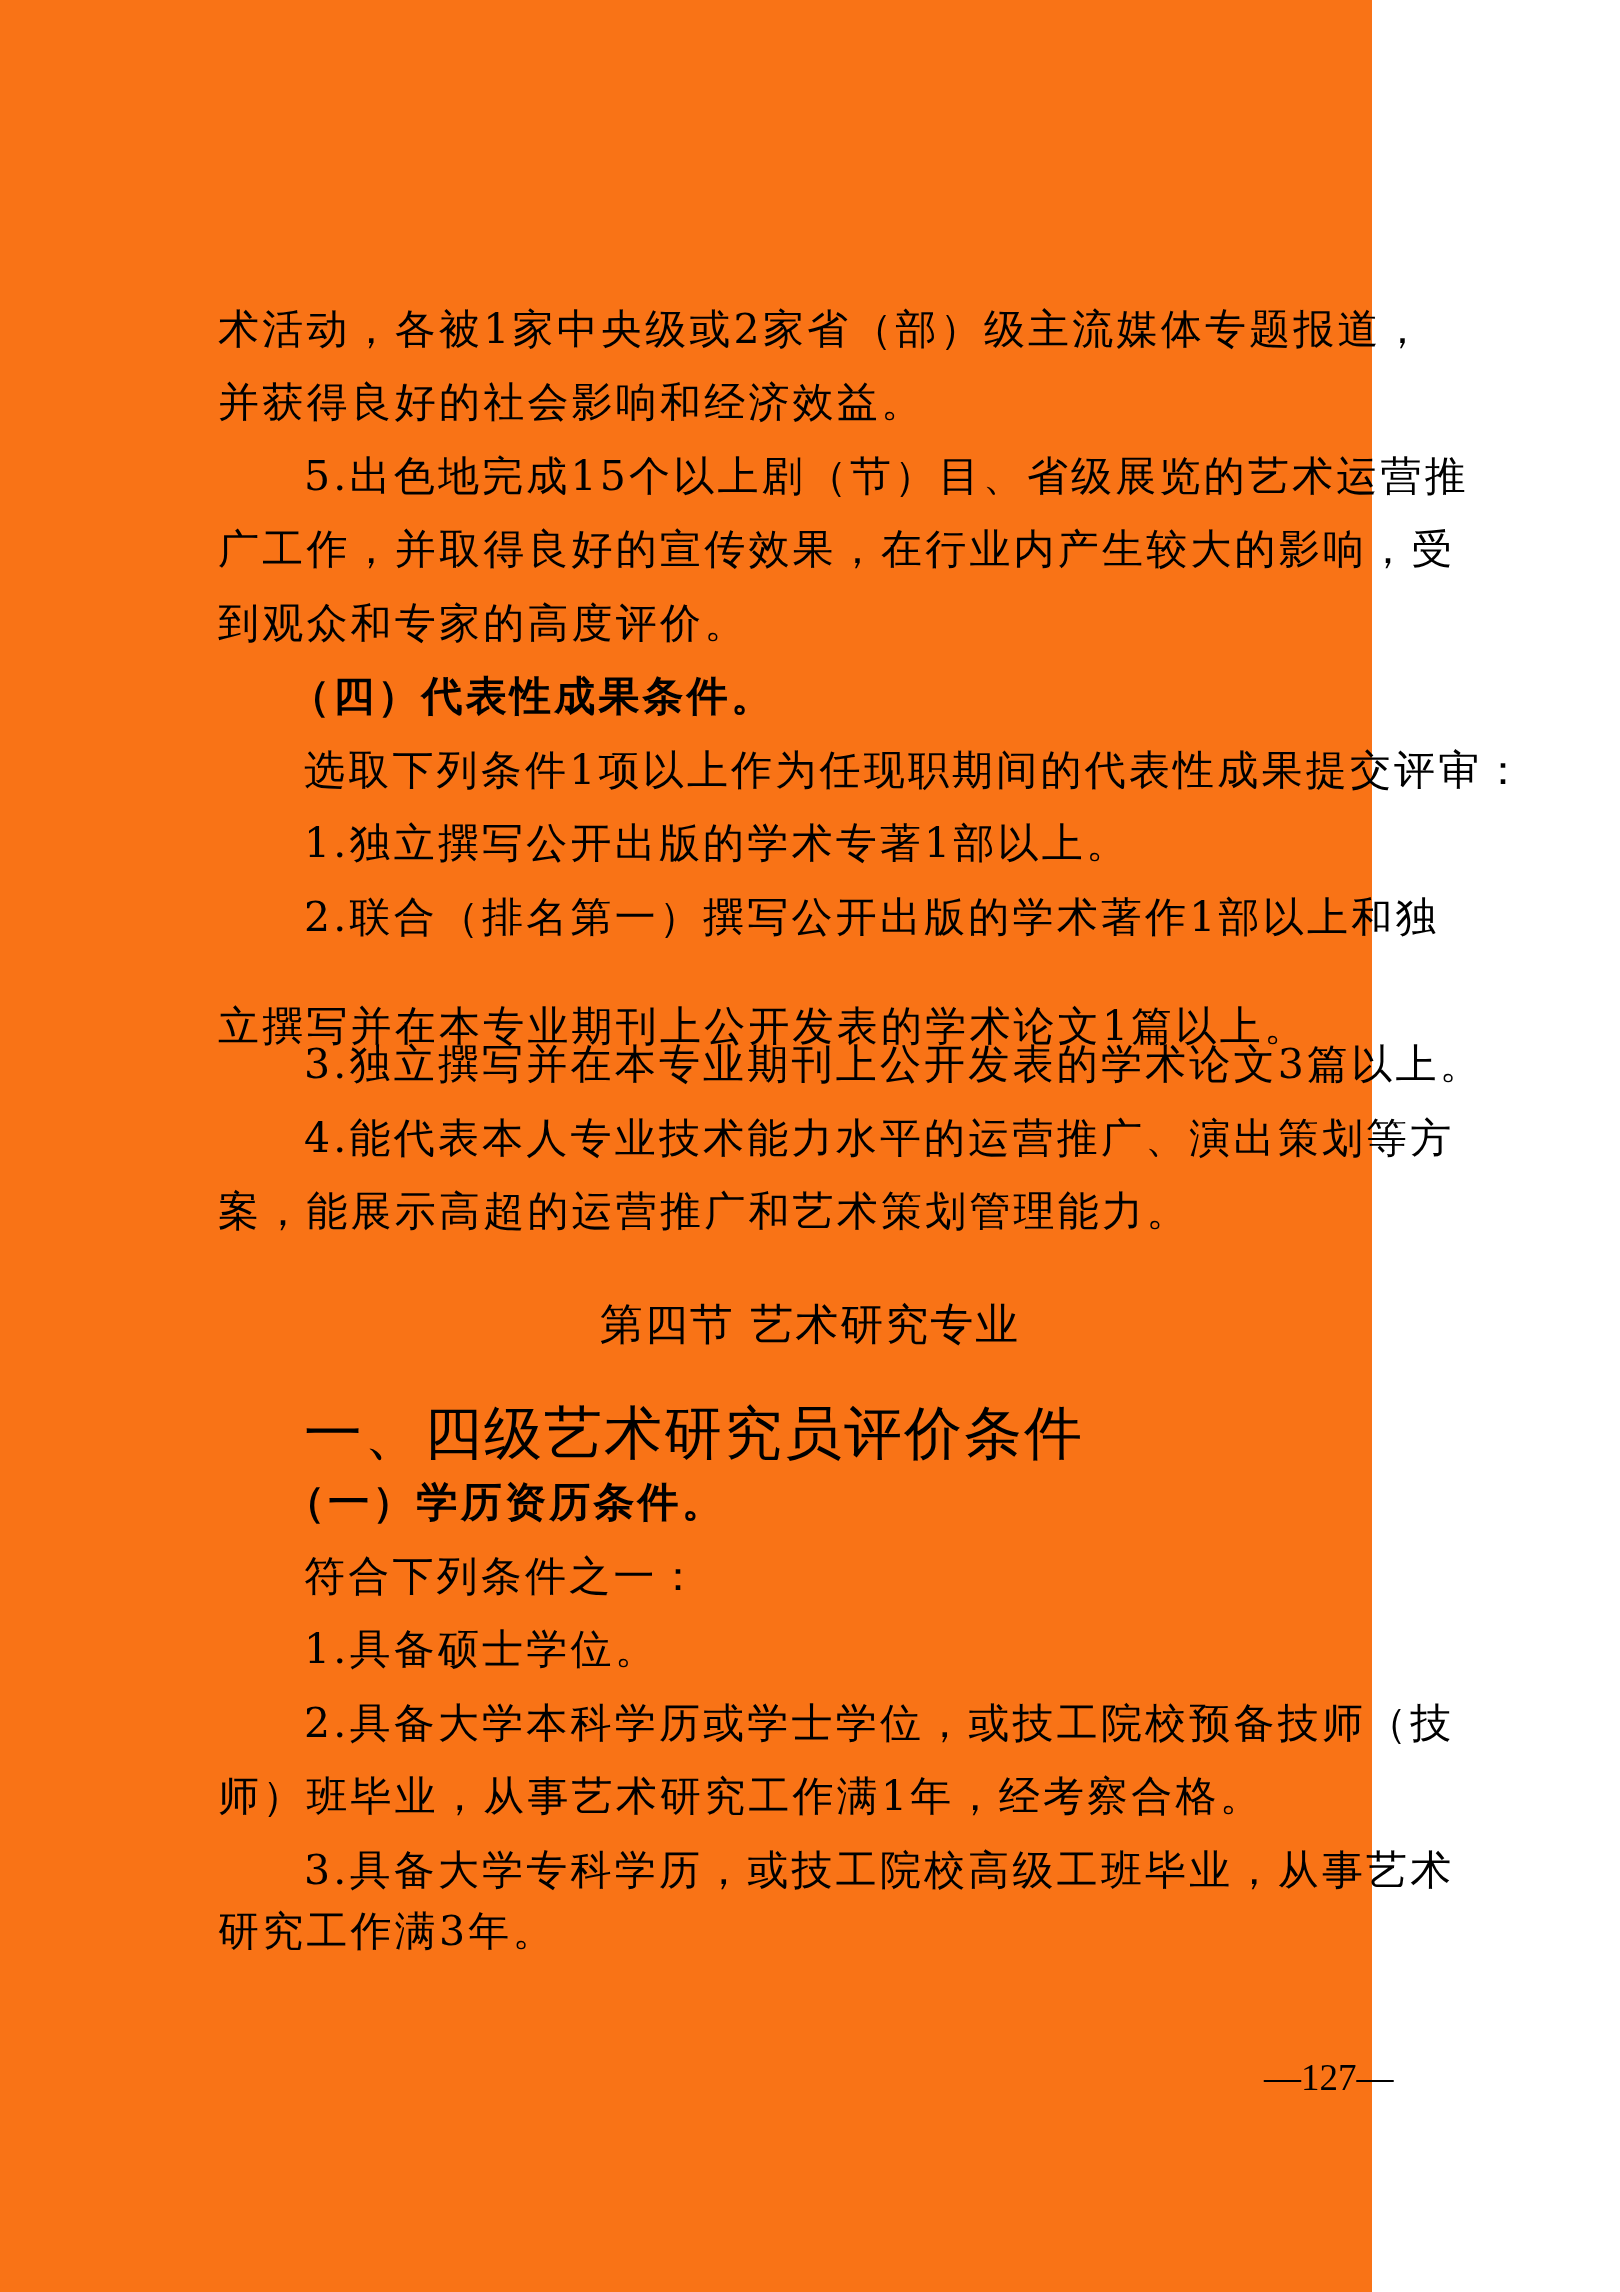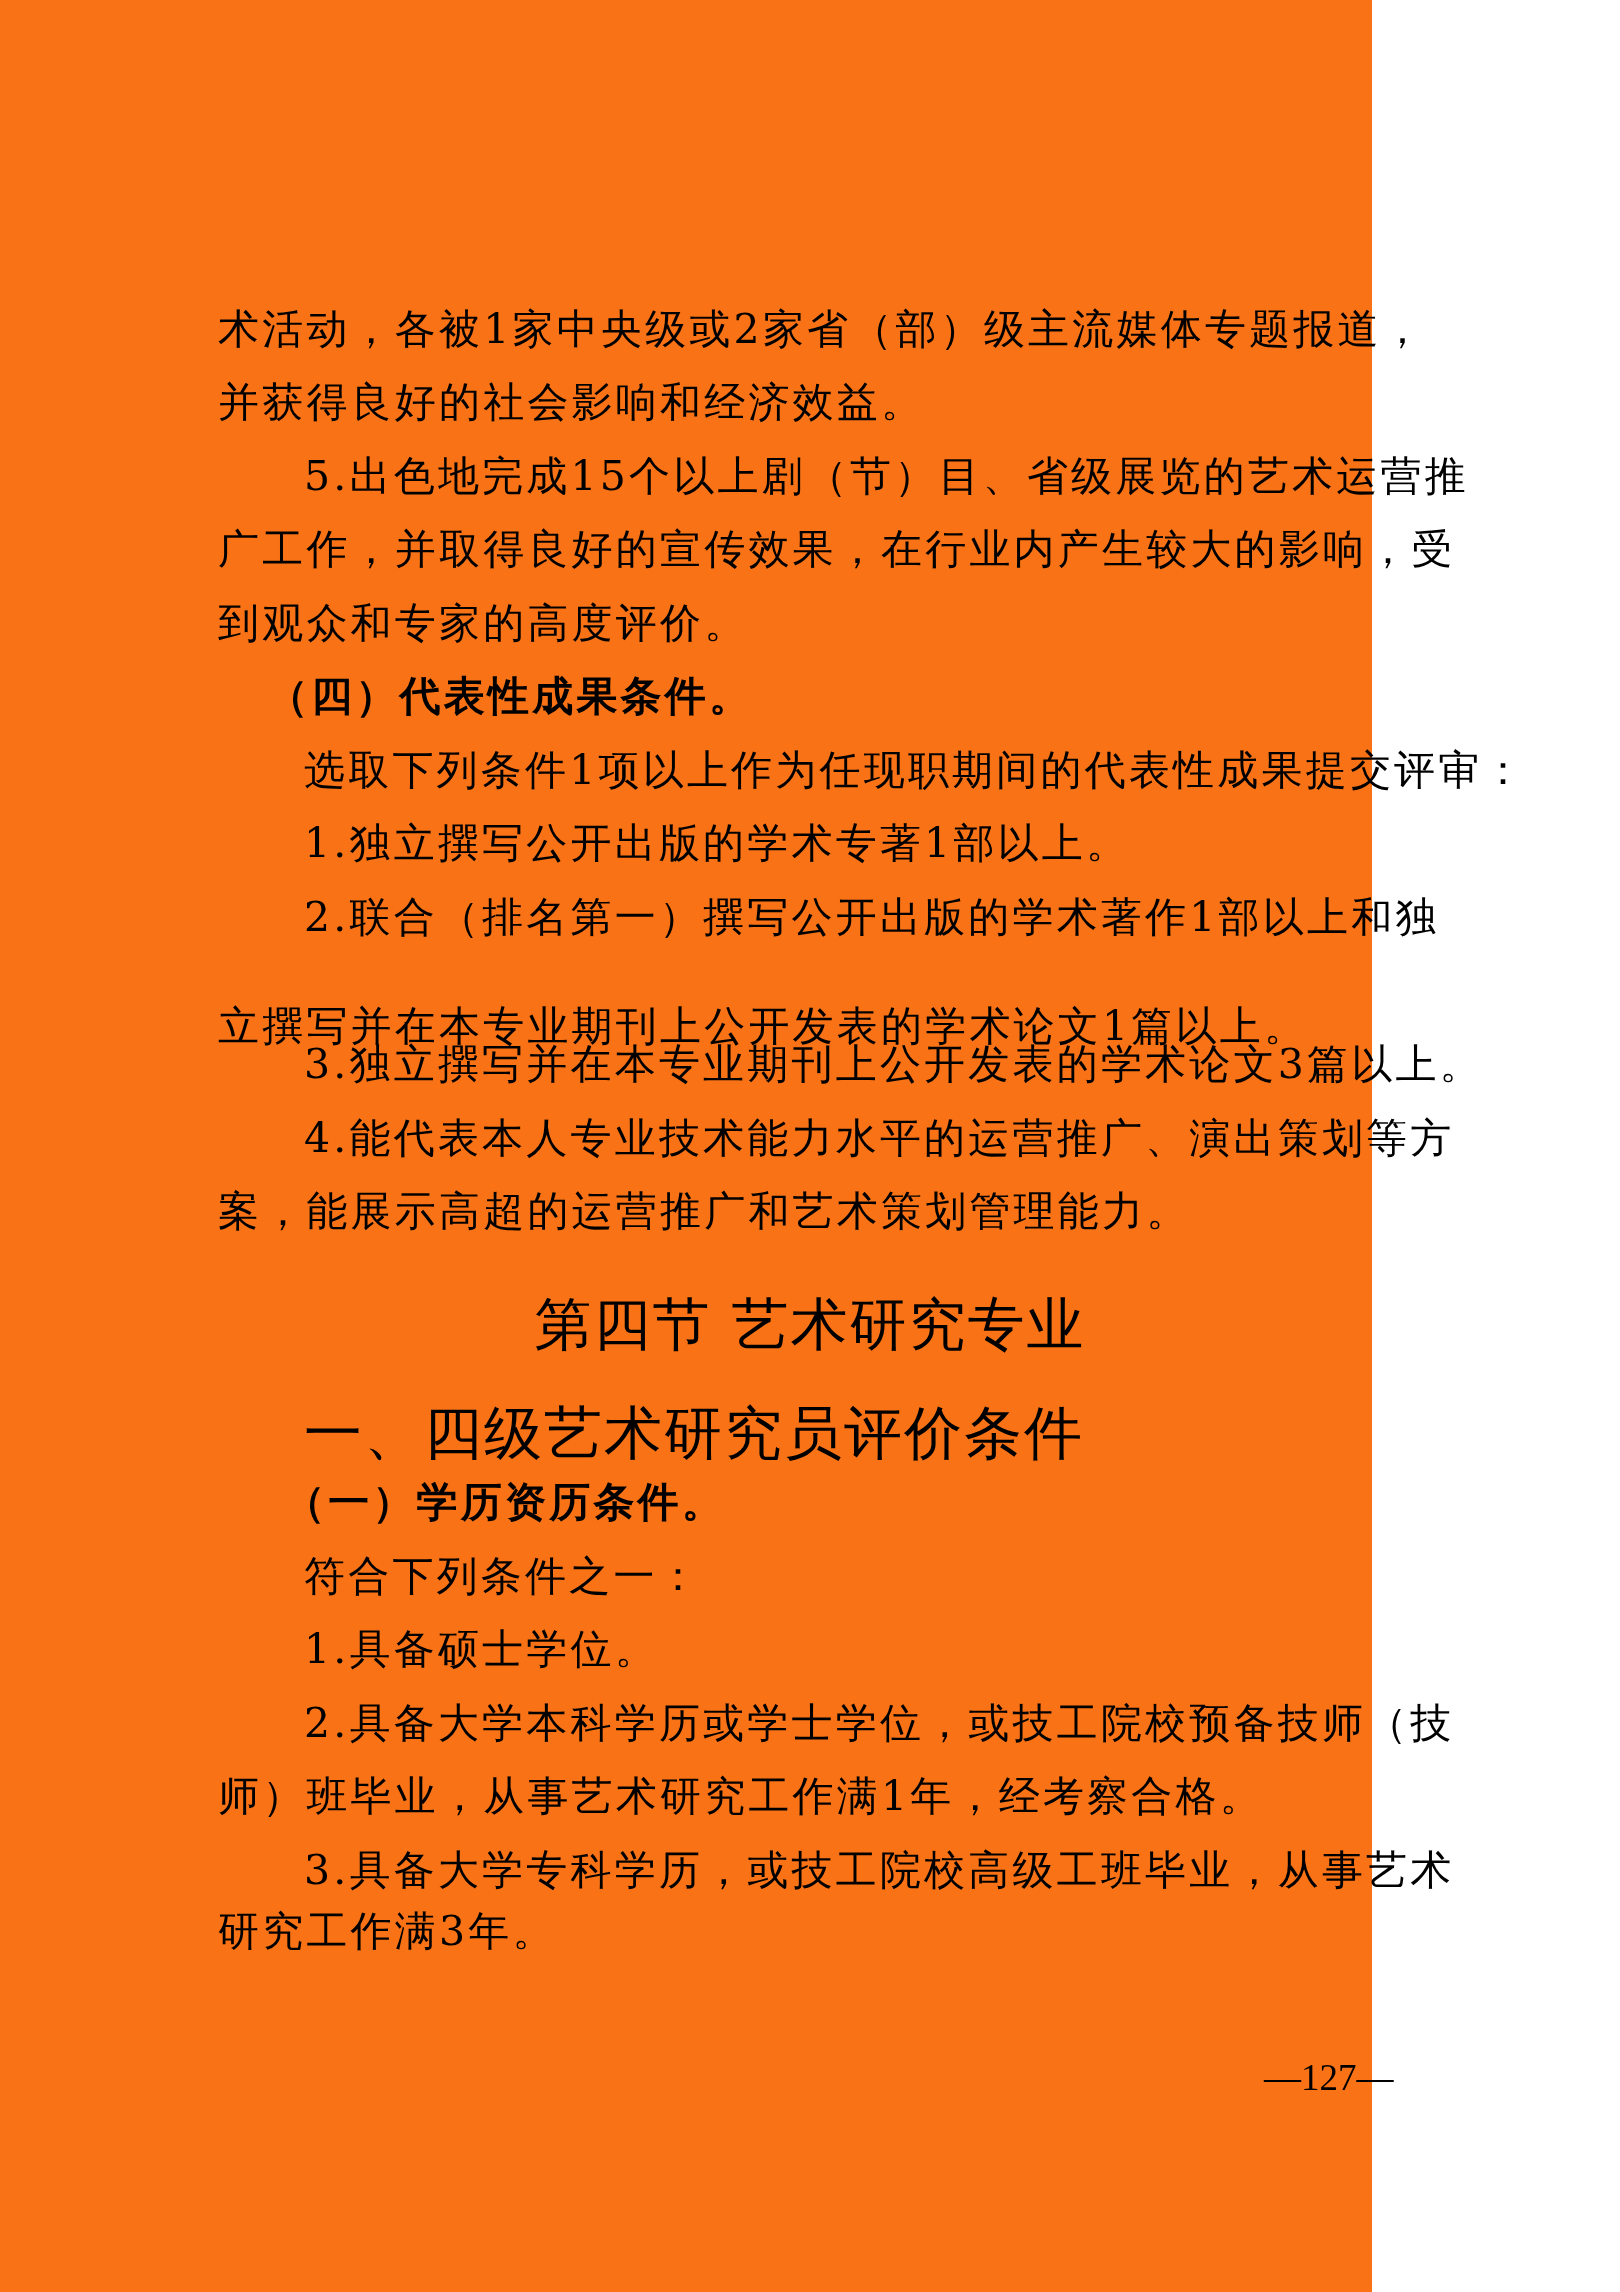--- a/index.html
+++ b/index.html
@@ -45,21 +45,21 @@
       font-weight: bold;
     }
     .hei {
       font-family: "DejaVu Sans", "Liberation Sans", sans-serif;
     }
     .section-title {
       position: absolute;
       left: 0;
       width: 1620px;
       text-align: center;
-      font-size: 57px;
+      font-size: 43px;
       line-height: 59px;
       letter-spacing: 2px;
       top: 1295px;
       font-family: "DejaVu Sans", "Liberation Sans", sans-serif;
     }
     .level1-heading {
       position: absolute;
       left: 304px;
       font-size: 58px;
       line-height: 59px;
@@ -83,21 +83,21 @@
 
 <div class="page">
 
   <div class="line" style="top:302px;">术活动，各被1家中央级或2家省（部）级主流媒体专题报道，</div>
   <div class="line last" style="top:375px;">并获得良好的社会影响和经济效益。</div>
 
   <div class="line indent" style="top:449px;">5.出色地完成15个以上剧（节）目、省级展览的艺术运营推</div>
   <div class="line" style="top:522px;">广工作，并取得良好的宣传效果，在行业内产生较大的影响，受</div>
   <div class="line last" style="top:596px;">到观众和专家的高度评价。</div>
 
-  <div class="line indent last bold" style="left:267px; top:669px;font-family:Liberation Serif, serif;">（四）代表性成果条件。</div>
+  <div class="line indent last bold" style="left:289px; top:669px;font-family:Liberation Serif, serif;">（四）代表性成果条件。</div>
 
   <div class="line indent" style="top:743px;">选取下列条件1项以上作为任现职期间的代表性成果提交评审：</div>
 
   <div class="line indent last" style="top:816px;">1.独立撰写公开出版的学术专著1部以上。</div>
   <div class="line indent" style="top:890px;">2.联合（排名第一）撰写公开出版的学术著作1部以上和独</div>
   <div class="line last" style="top:963px;margin-top:36px;">立撰写并在本专业期刊上公开发表的学术论文1篇以上。</div>
   <div class="line indent" style="top:1037px;">3.独立撰写并在本专业期刊上公开发表的学术论文3篇以上。</div>
   <div class="line indent" style="top:1111px;">4.能代表本人专业技术能力水平的运营推广、演出策划等方</div>
   <div class="line last" style="top:1184px;">案，能展示高超的运营推广和艺术策划管理能力。</div>
 

